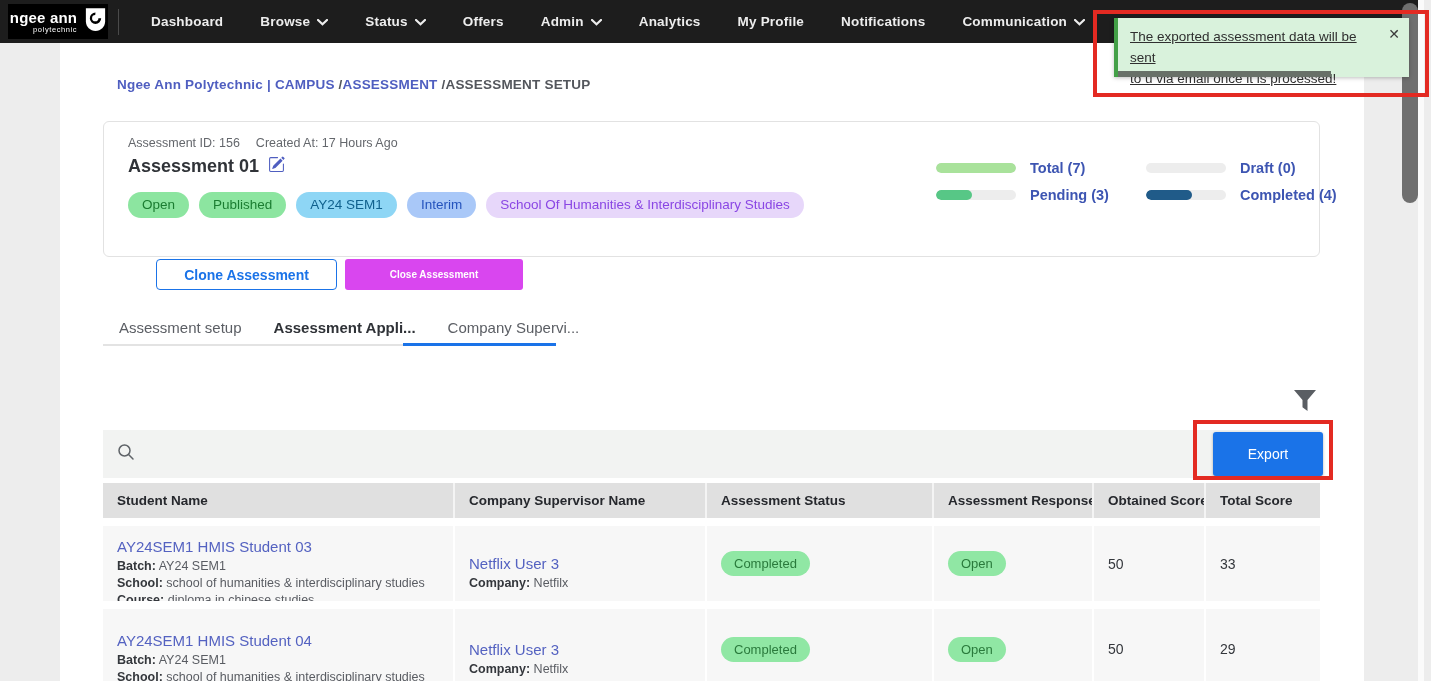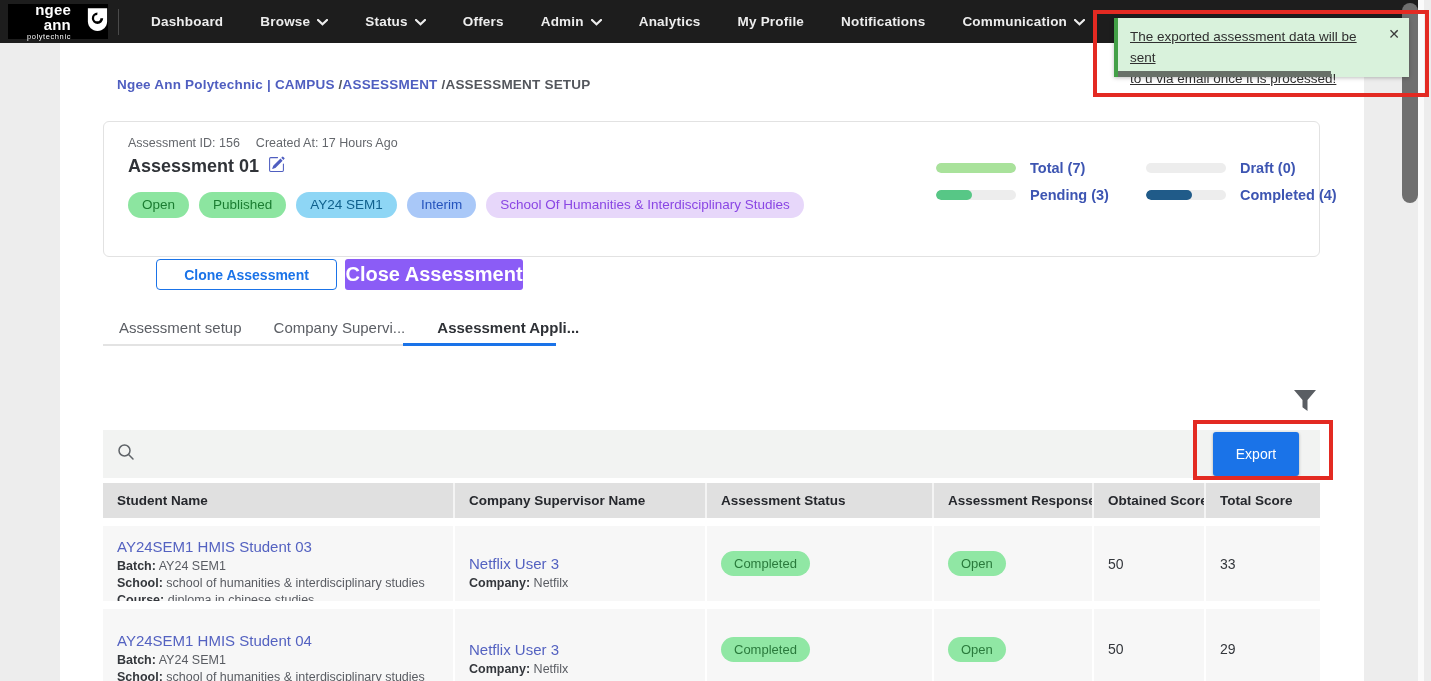--- a/index.html
+++ b/index.html
@@ -11,21 +11,21 @@
   #left-gutter  { left:0; top:43px; width:60px; height:638px; background:#ededed; }
   #right-gutter { left:1364px; top:43px; width:67px; height:638px; background:#ededed; }
   #sb-track { left:1418px; top:0; width:6px; height:681px; background:#fbfbfb; z-index:8; }
   #sb-edge  { left:1424px; top:0; width:7px; height:681px; background:#ededed; z-index:8; }
   #sb-thumb { left:1402px; top:3px; width:16px; height:200px; background:#6f6f6f; border-radius:8px; z-index:12; }
 
   
   #navbar { left:0; top:0; width:1418px; height:43px; background:#1d1d1d; z-index:5;
     display:flex; align-items:center; }
   #logo-box { margin-left:8px; width:100px; height:35px; background:#000; display:flex;
-    align-items:center; justify-content:center; gap:16px; }
+    align-items:center; justify-content:center; gap:8px; }
   .logo-text { color:#fff; text-align:right; line-height:1; }
   .logo-l1 { font-size:15px; font-weight:800; letter-spacing:.2px; }
   .logo-l2 { font-size:7.5px; letter-spacing:.6px; margin-top:1px; }
   #nav-sep { width:1px; height:26px; background:#4a4a4a; margin-left:10px; }
   #nav-items { display:flex; align-items:center; gap:37px; margin-left:32px; }
   .nav-item { color:#ededed; font-size:13.5px; font-weight:700; letter-spacing:.2px;
     display:flex; align-items:center; gap:7px; cursor:pointer; white-space:nowrap; }
 
   
   .anno { border:4px solid #e32a22; z-index:20; pointer-events:none; }
@@ -61,36 +61,36 @@
 
   .stat { position:absolute; display:flex; align-items:center; gap:14px; }
   .bar { width:80px; height:10px; border-radius:5px; background:#ededed; overflow:hidden; }
   .fill { height:100%; border-radius:5px; }
   .stat-label { font-size:14.5px; font-weight:700; color:#3d55b2; white-space:nowrap; }
 
   #btn-row { position:absolute; left:24px; top:137px; display:flex; gap:8px;padding-left:28px; }
   #clone-btn { width:181px; height:31px; background:#fff; border:1px solid #1a73e8;
     border-radius:4px; color:#1a73e8; font-size:14px; font-weight:600; cursor:pointer;
     font-family:inherit; }
-  #close-btn { width:178px; height:31px; background:#8b5cf6; border:none; border-radius:3px;
-    color:#fff; font-size:20px; font-weight:600; cursor:pointer; font-family:inherit; }
+  #close-btn { width:178px; height:31px; background:#d946ef; border:none; border-radius:3px;
+    color:#fff; font-size:10px; font-weight:600; cursor:pointer; font-family:inherit; }
 
   
   #tabs { left:103px; top:312px; display:flex; }
   .tab { padding:0 16px; font-size:15px; color:#5b5e64; line-height:32px; cursor:pointer;
     white-space:nowrap; }
   .tab.active { font-weight:700; color:#2f3237; }
   #tabs-line { left:103px; top:344px; width:300px; height:2px; background:#e3e3e3; }
   #tabs-indicator { left:403px; top:343px; width:153px; height:3px; background:#1a73e8; }
 
   
   #filter-icon { left:1294px; top:390px; cursor:pointer; }
   #search-bar { left:103px; top:430px; width:1217px; height:48px; background:#f2f3f2;
     display:flex; align-items:center; padding-left:14px; cursor:text; }
-  #export-btn { left:1213px; top:432px; width:86px; height:44px; background:#1a73e8;
+  #export-btn { left:1213px; top:432px; width:110px; height:44px; background:#1a73e8;
     border:none; border-radius:3px; color:#fff; font-size:14px; font-weight:500;
     cursor:pointer; z-index:15; box-shadow:0 1px 3px rgba(0,0,0,.3); font-family:inherit; }
 
   
   .tgrid { display:grid; grid-template-columns:352px 252px 227px 160px 112px 114px; }
   #thead { left:103px; top:483px; width:1217px; height:35px; background:#e0e0e0; }
   .th { line-height:35px; padding-left:14px; font-size:13.5px; font-weight:700;
     color:#26282d; border-right:2px solid #f4f4f4; white-space:nowrap; overflow:hidden; }
   .th:last-child { border-right:none; }
   .trow { width:1217px; background:#f7f7f7; }
@@ -235,22 +235,22 @@
   </div>
 
   <div id="btn-row">
     <button id="clone-btn">Clone Assessment</button>
     <button id="close-btn">Close Assessment</button>
   </div>
 </div>
 
 <div class="abs" id="tabs">
   <div class="tab">Assessment setup</div>
+  <div class="tab active">Assessment Appli...</div>
   <div class="tab">Company Supervi...</div>
-  <div class="tab active">Assessment Appli...</div>
 </div>
 <div class="abs" id="tabs-line"></div>
 <div class="abs" id="tabs-indicator"></div>
 
 <div class="abs" id="filter-icon">
   <svg width="22" height="24" viewBox="0 0 22 24">
     <path d="M0 0 H22 L13.5 10 V21 L8.5 17.3 V10 Z" fill="#5a5e63"></path>
   </svg>
 </div>
 

